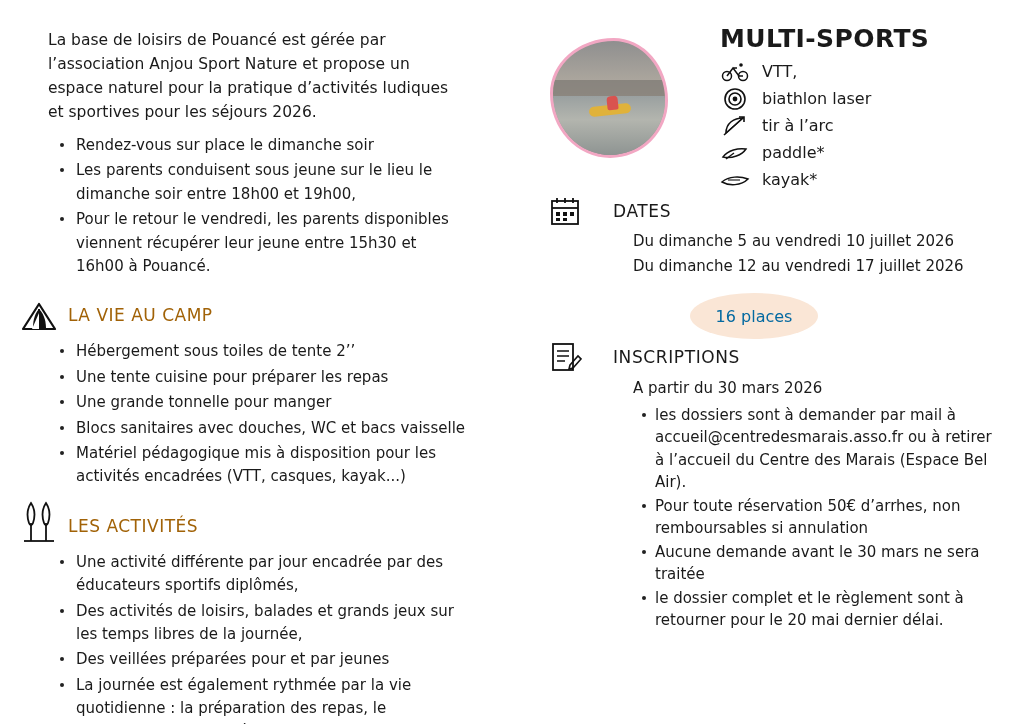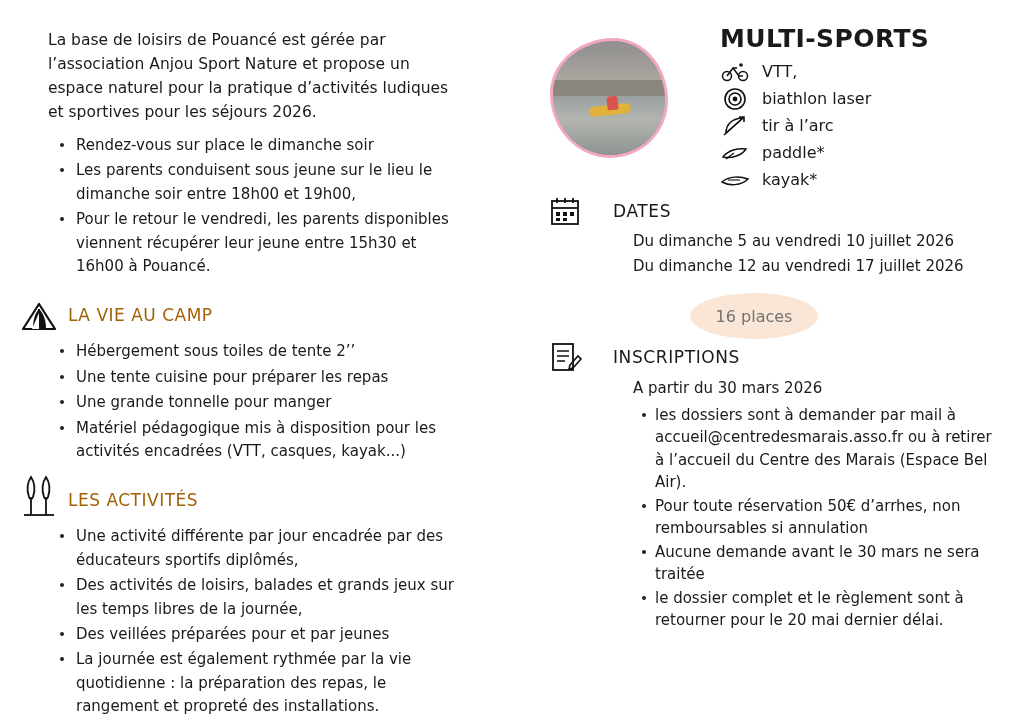--- a/index.html
+++ b/index.html
@@ -183,21 +183,21 @@
   .places-pill {
     margin: 16px 0 0 145px;
     width: 128px;
     height: 46px;
     background: #fae6d6;
     border-radius: 50%;
     display: flex;
     align-items: center;
     justify-content: center;
     font-size: 16px;
-    color: #737373;
+    color: #0369a1;
   }
 
   ul.r-bullets {
     margin: 4px 0 0 0;
     padding-left: 22px;
     list-style: none;
   }
   ul.r-bullets li {
     position: relative;
     font-size: 15px;
@@ -240,20 +240,21 @@
           <path d="M19 29 L12 29 L19 13 Z" fill="#fff"></path>
         </svg>
       </span>
       <span class="section-title">LA VIE AU CAMP</span>
     </div>
 
     <ul class="bullets">
       <li>Hébergement sous toiles de tente 2’’</li>
       <li>Une tente cuisine pour préparer les repas</li>
       <li>Une grande tonnelle pour manger</li>
+      <li>Blocs sanitaires avec douches, WC et bacs vaisselle</li>
       <li>Matériel pédagogique mis à disposition pour les activités encadrées (VTT, casques, kayak...)</li>
     </ul>
 
     <div class="section-head">
       <span class="sec-icon">
         <svg width="38" height="46" viewBox="0 0 38 46">
           <path d="M11 4 C15 10 15 18 13 24 C12 27 10 27 9 24 C7 18 7 10 11 4 Z" fill="none" stroke="#111" stroke-width="1.8"></path>
           <path d="M11 24 L11 42" stroke="#111" stroke-width="1.8"></path>
           <path d="M26 4 C30 10 30 18 28 24 C27 27 25 27 24 24 C22 18 22 10 26 4 Z" fill="none" stroke="#111" stroke-width="1.8"></path>
           <path d="M26 24 L26 42" stroke="#111" stroke-width="1.8"></path>

